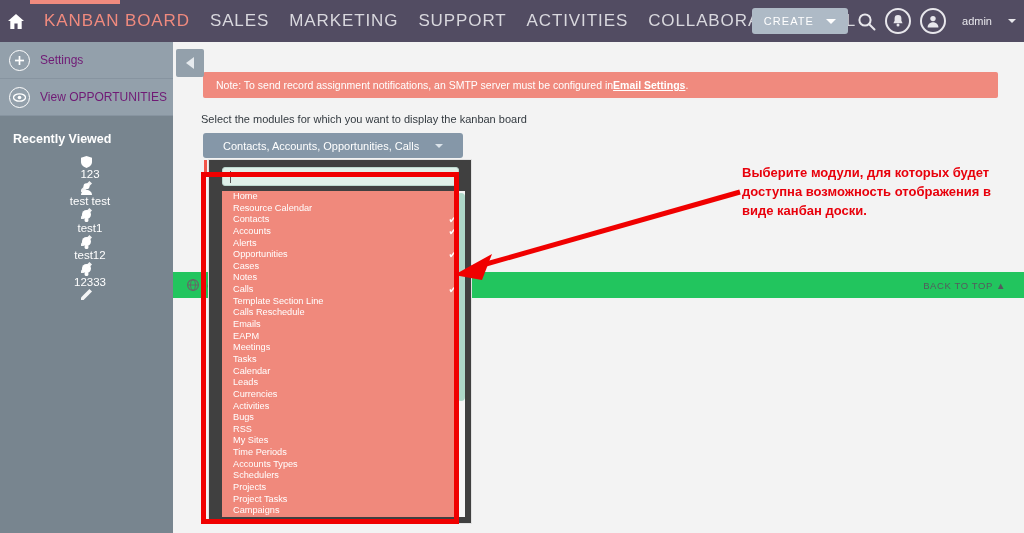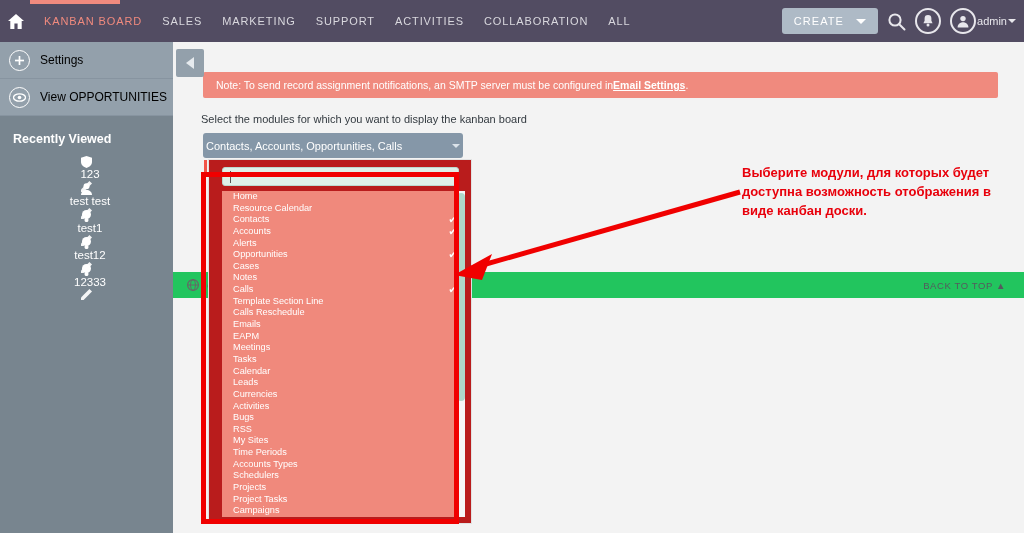--- a/index.html
+++ b/index.html
@@ -18,21 +18,21 @@
   .nav-accent{
     position:absolute; left:30px; top:0; width:90px; height:4px;
     background:#f08a7e;
   }
   .home-icon{
     width:16px; height:16px; margin-left:8px; margin-right:10px;
     display:flex; align-items:center; justify-content:center;
   }
   .home-icon svg{ display:block; }
   .nav-tab{
-    color:#d9d8de; font-size:11px; letter-spacing:.9px;
+    color:#d9d8de; font-size:17px; letter-spacing:.9px;
     padding:0 10px; line-height:42px; white-space:nowrap;
     cursor:pointer;
   }
   .nav-tab.active{ color:#f08a7e; }
   .nav-right{
     position:absolute; right:8px; top:0; height:42px;
     display:flex; align-items:center; gap:9px;
   }
   .create-btn{
     background:#aebac6; color:#fff; font-size:11px; letter-spacing:1.1px;
@@ -41,34 +41,34 @@
   }
   .create-btn .caret{
     width:0;height:0;border-left:5px solid transparent;border-right:5px solid transparent;
     border-top:5px solid #ffffff;
   }
   .icon-circle{
     width:26px;height:26px;border-radius:50%;border:2px solid #e8e7ec;
     display:flex;align-items:center;justify-content:center;cursor:pointer;
   }
   .admin-label{ color:#e8e7ec; font-size:11px; }
-  .admin-wrap{display:flex;align-items:center;gap:1px;cursor:pointer;}
+  .admin-wrap{display:flex;align-items:center;gap:16px;cursor:pointer;}
   .admin-caret{
     width:0;height:0;border-left:4px solid transparent;border-right:4px solid transparent;
     border-top:4px solid #e8e7ec;
   }
 
   
   .sidebar{
     position:absolute; left:0; top:42px; width:173px; height:491px;
     background:#78858f;
   }
   .side-action{
     height:37px; display:flex; align-items:center; gap:10px;
-    padding-left:9px; background:#93a0ab; color:#000000; font-size:12px;
+    padding-left:9px; background:#93a0ab; color:#701a75; font-size:12px;
     border-bottom:1px solid #8794a0; cursor:pointer;
   }
   .side-action .ci{
     width:21px;height:21px;border-radius:50%;border:1.6px solid #fff;
     display:flex;align-items:center;justify-content:center;flex:0 0 auto;
   }
   .recently-title{
     color:#ffffff; font-size:12.5px; font-weight:bold;
     padding:16px 12px 10px 13px;
   }
@@ -101,32 +101,32 @@
     display:flex; align-items:center; padding-left:13px; border-radius:2px;
   }
   .alert-bar a{ color:#ffffff; font-weight:bold; text-decoration:underline; }
   .select-label{
     position:absolute; left:28px; top:71px; color:#333a40;
     font-size:11px;
   }
   .msel-box{
     position:absolute; left:30px; top:91px; width:260px; height:25px;
     background:#8597a8; border-radius:3px; color:#ffffff; font-size:11px;
-    display:flex; align-items:center; padding:0 3px; cursor:pointer;
+    display:flex; align-items:center; padding:0 20px; cursor:pointer;
   }
   .msel-box .lbl{ flex:1; }
   .msel-box .caret{
     width:0;height:0;border-left:4px solid transparent;border-right:4px solid transparent;
     border-top:4px solid #dbe3ea;
   }
 
   
   .dd-panel{
     position:absolute; left:208px; top:159px; width:264px; height:365px;
-    background:#b91c1c; border:1px solid #e2e2e2;
+    background:#404040; border:1px solid #e2e2e2;
   }
   .dd-search{
     position:absolute; left:13px; top:7px; width:237px; height:19px;
     background:#dff0e9; border:1px solid #bcd9cf; border-radius:3px;
   }
   .dd-caret{
     position:absolute; left:7px; top:3px; width:1px; height:12px; background:#555;
   }
   .dd-list{
     position:absolute; left:13px; top:31px; width:243px; height:326px;

